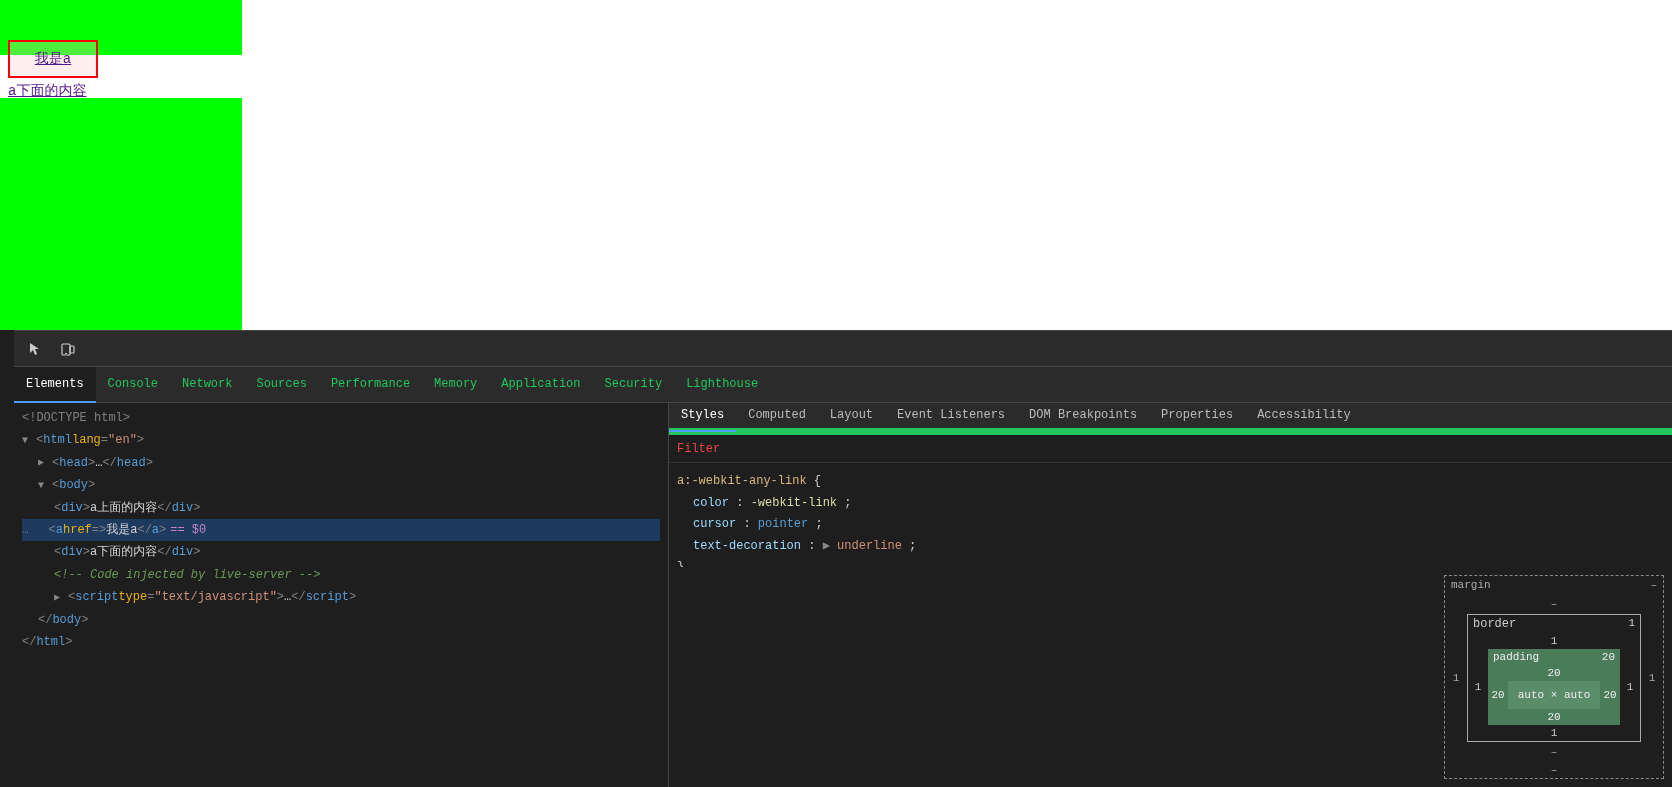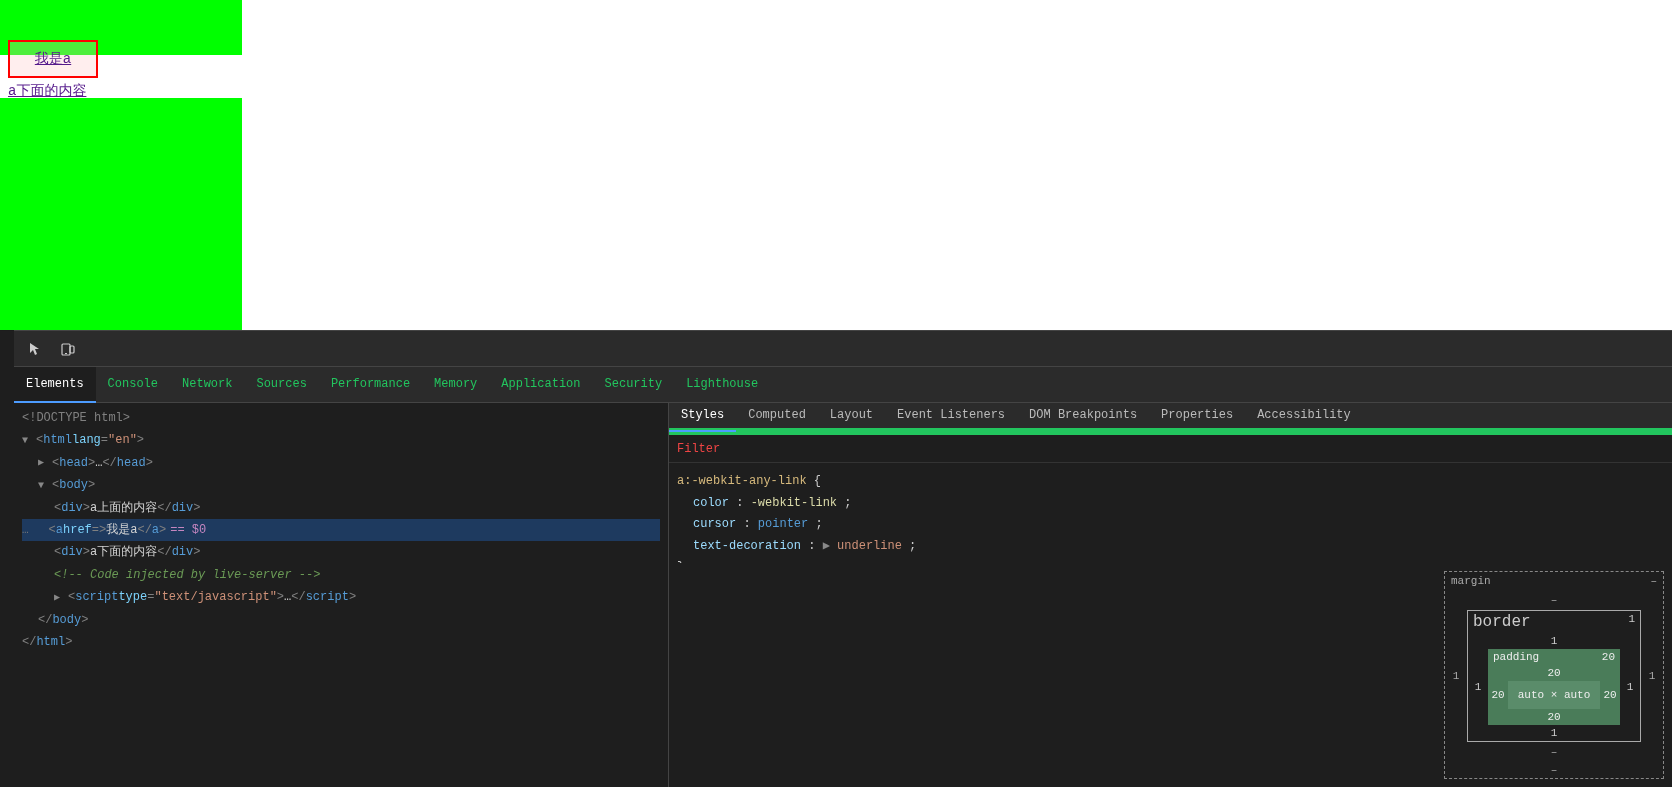--- a/index.html
+++ b/index.html
@@ -147,21 +147,21 @@
     .dom-indent { display: inline-block; width: 16px; }
 
     .dom-dots {
       color: #777;
       margin-right: 4px;
       font-size: 11px;
     }
 
     .tag-bracket { color: #808080; }
     .tag-name { color: #569cd6; }
-    .attr-name { color: #7dd3fc; }
+    .attr-name { color: #eab308; }
     .attr-value { color: #ce9178; }
     .comment { color: #6a9955; font-style: italic; }
     .dom-text { color: #d4d4d4; }
     .selected-indicator { color: #c586c0; margin-left: 4px; }
 
     
     .toggle-arrow {
       display: inline-block;
       width: 14px;
       color: #888;
@@ -582,21 +582,21 @@
           </div>
 
           <div class="margin-top-row">–</div>
 
           <div class="margin-mid">
             <div class="margin-left-col">1</div>
 
             <div class="inner-border-box">
 
               <div style="display:flex; justify-content:space-between; padding: 2px 5px;">
-                <span style="color:#ccc; font-size:16px;">border</span>
+                <span style="color:#ccc; font-size:12px;">border</span>
                 <span style="color:#ccc; font-size:11px;">1</span>
               </div>
 
               <div class="border-top-row">1</div>
 
               <div class="border-mid">
                 <div class="border-left-col">1</div>
 
                 <div class="inner-padding-box">
 

